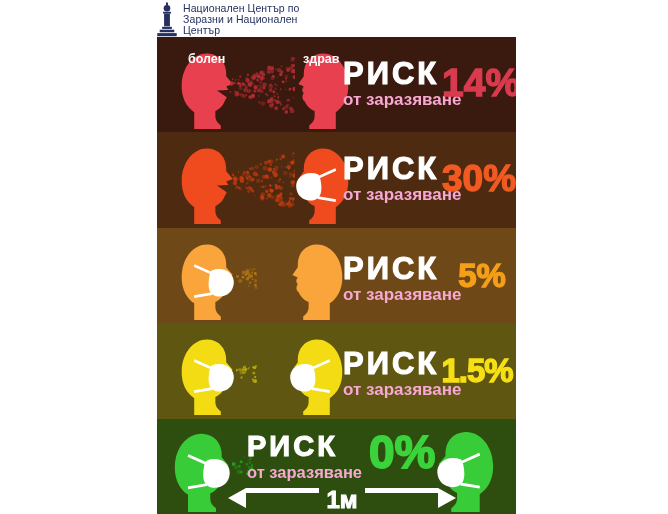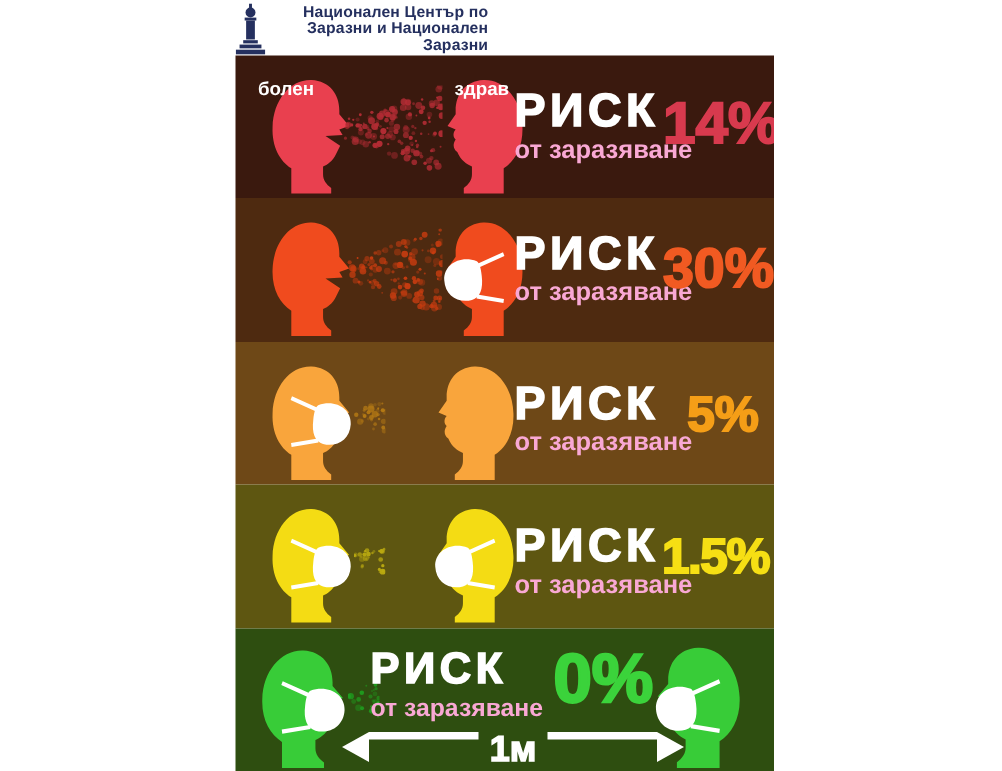--- a/index.html
+++ b/index.html
@@ -3,21 +3,21 @@
 <meta charset="utf-8">
 <style>
   html,body{margin:0;padding:0;background:#fff;}
   .page{position:relative;width:668px;height:514px;background:#ffffff;overflow:hidden;
         font-family:"Liberation Sans","DejaVu Sans",sans-serif;}
 
   
   .logo{position:absolute;left:156px;top:2px;display:flex;gap:5px;align-items:flex-start;}
   .logo-icon{width:22px;height:35px;flex:none;}
   .logo-text{padding-top:1px;}
-  .logo-line{font-weight:bold;color:#25305f;font-size:10.5px;line-height:11px;letter-spacing:.1px;text-align:right;}
+  .logo-line{font-weight:normal;color:#25305f;font-size:10.5px;line-height:11px;letter-spacing:.1px;}
   .logo-address{font-size:6px;color:#8089a9;margin-top:1.5px;letter-spacing:.2px;}
 
   
   .poster{position:absolute;left:157px;top:37px;width:359px;height:477px;
           display:grid;grid-template-rows:repeat(5,1fr);}
   .row{position:relative;overflow:hidden;}
   .row.r0{background:#3a190e;--fig:#e9404f;--pct:#d83a4e;--spray:#b32c34;}
   .row.r1{background:#4e2a10;--fig:#f04b1e;--pct:#f15a22;--spray:#c63c10;}
   .row.r2{background:#6e4817;--fig:#f9a53c;--pct:#f59e17;--spray:#b57a14;}
   .row.r3{background:#5e5611;--fig:#f4dc14;--pct:#f6df14;--spray:#bcab10;}
@@ -58,21 +58,21 @@
   .arrow{position:absolute;left:71px;top:69px;width:228px;height:24px;display:flex;align-items:flex-start;}
   .arrow .tri-l{width:0;height:0;border-top:10px solid transparent;border-bottom:10px solid transparent;
                 border-right:18px solid #fff;flex:none;}
   .arrow .tri-r{width:0;height:0;border-top:10px solid transparent;border-bottom:10px solid transparent;
                 border-left:18px solid #fff;flex:none;}
   .arrow .line{flex:1;height:5px;background:#fff;}
   .arrow .dist{color:#fff;font-weight:bold;font-size:24px;line-height:1;padding:0 7px;
                -webkit-text-stroke:1px #fff;}
 
   .fig-label{position:absolute;color:#fff;font-weight:bold;font-size:12.5px;z-index:2;}
-  .r0 .lbl-l{left:15px;top:15px;}
+  .r0 .lbl-l{left:31px;top:15px;}
   .r0 .lbl-r{left:146px;top:15px;}
 </style>
 </head>
 <body>
 
 <svg width="0" height="0" style="position:absolute" aria-hidden="true">
   <defs>
     <path id="head-open" d="M28,140 L28,112 C14,104 4,88 5,66 C6,36 27,13 53,14 C75,15 87,30 87,48 L87,52 L99,65 L87,69 L91,75 L70,76 L88,87 L83,96 C79,104 72,108 67,110 L67,119 C67,125 71,130 77,134 L77,140 Z"></path>
     <path id="head-closed" d="M28,140 L28,112 C14,104 4,88 5,66 C6,36 27,13 53,14 C75,15 87,30 87,48 L87,52 L97,65 L87,69 C91,73 90,78 87,80 C91,85 90,91 85,94 C81,103 73,108 67,110 L67,119 C67,125 71,130 77,134 L77,140 Z"></path>
     <path id="mask-body" d="M61,57 C82,50 102,61 101,78 C100,95 84,104 67,100 C57,97 53,88 55,73 C56,64 58,59 61,57 Z"></path>
@@ -90,21 +90,21 @@
         <rect x="6" y="25.5" width="10" height="2.2"></rect>
         <rect x="8" y="12" width="6" height="13"></rect>
         <rect x="7" y="10" width="8" height="2"></rect>
         <circle cx="11" cy="6.5" r="3.4"></circle>
         <rect x="10" y="0.5" width="2" height="3.5"></rect>
       </g>
     </svg>
     <div class="logo-text">
       <div class="logo-line">Национален Център по</div>
       <div class="logo-line">Заразни и Национален</div>
-      <div class="logo-line">Заразни</div>
+      <div class="logo-line">Център</div>
       <div class="logo-address">1504 София, България; бул. Янко Сакъзов №26</div>
     </div>
   </div>
 
   <div class="poster">
 
     <div class="row r0">
       <div class="head head-l">
         <svg viewBox="0 0 105 140" preserveAspectRatio="none">
             <use href="#head-open" fill="currentColor"></use>

